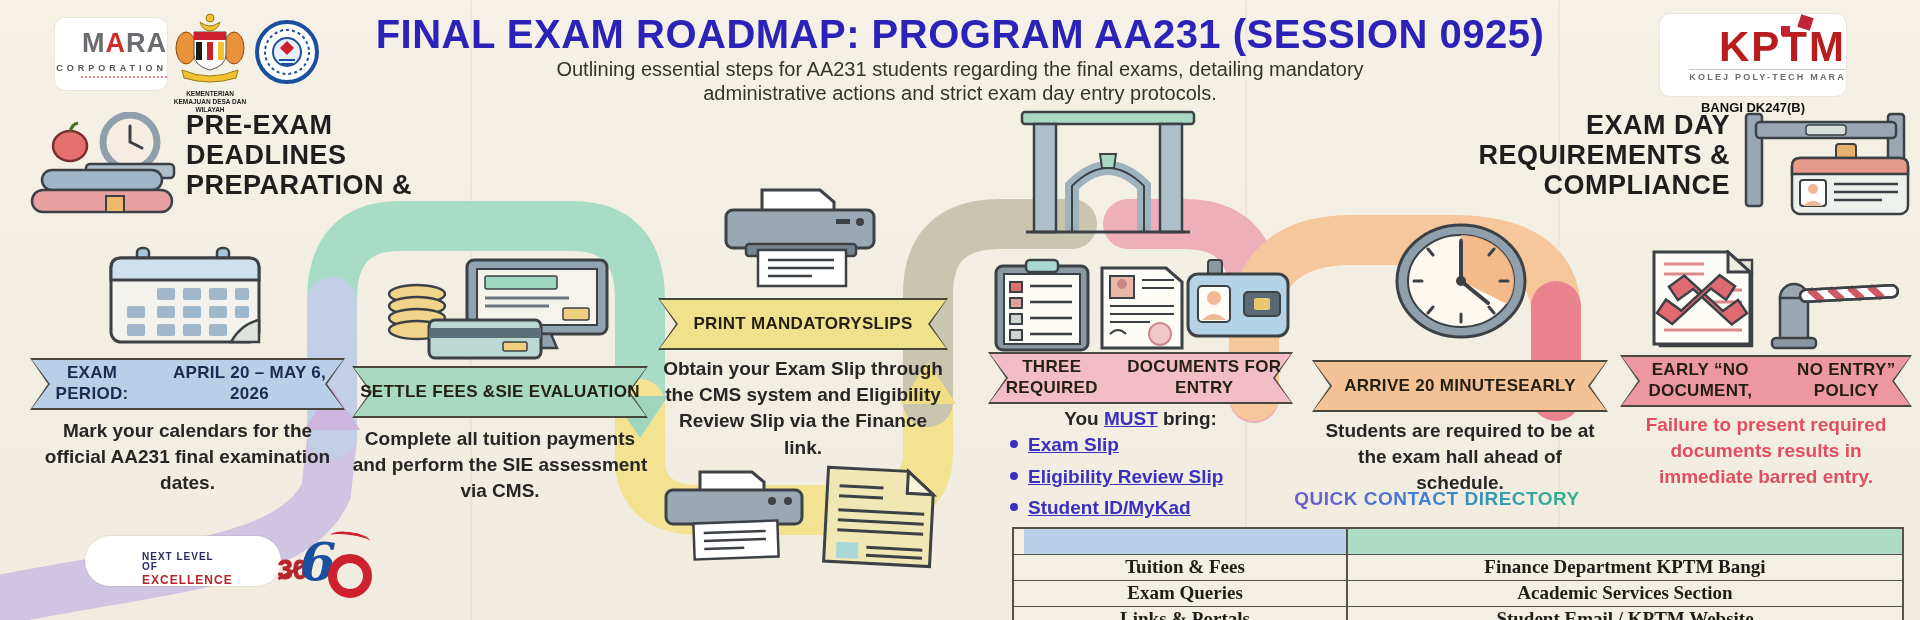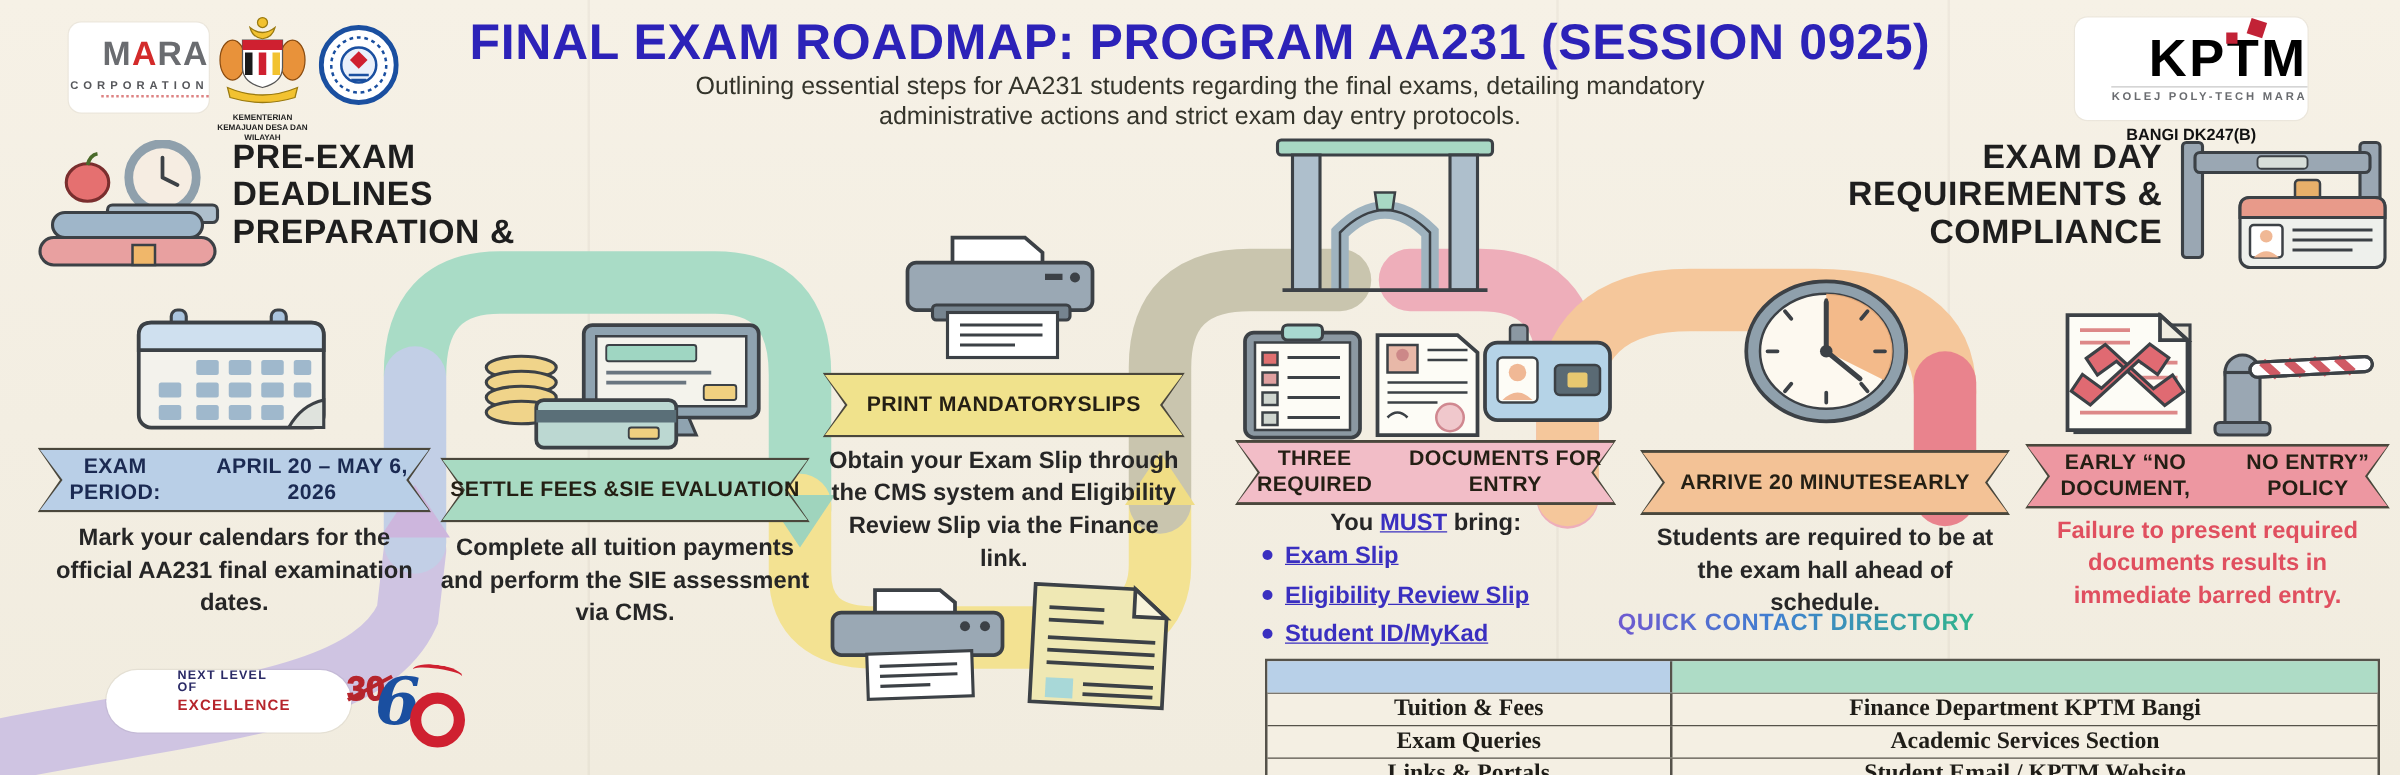--- a/index.html
+++ b/index.html
@@ -8,50 +8,50 @@
   .crease{position:absolute;top:0;bottom:0;width:2px;background:rgba(90,80,60,.05);}
   
   .logo-card{position:absolute;background:#fff;border-radius:10px;box-shadow:0 0 0 1px rgba(0,0,0,.04);display:flex;flex-direction:column;align-items:flex-end;justify-content:center;}
   .mara-name{font-weight:800;font-size:27px;letter-spacing:1px;color:#6a6c70;line-height:1;}
   .mara-name .red-a{color:#d32a2a;}
   .mara-corp{font-size:9px;font-weight:700;letter-spacing:4px;color:#56575b;margin-top:6px;}
   .mara-dots{width:86px;border-bottom:2px dotted #d05050;margin-top:3px;opacity:.7;}
   .ministry-caption{font-size:6.5px;font-weight:700;color:#222;text-align:center;line-height:1.25;margin-top:2px;}
   .page-title{position:absolute;left:320px;right:320px;top:12px;text-align:center;font-size:40px;font-weight:800;letter-spacing:.5px;color:#2c22b8;}
   .page-subtitle{position:absolute;left:320px;right:320px;top:58px;text-align:center;font-size:20px;font-weight:500;color:#34342b;line-height:1.18;}
-  .kptm-name{font-size:42px;font-weight:800;color:#000000;letter-spacing:2px;line-height:.9;position:relative;}
+  .kptm-name{font-size:42px;font-weight:800;color:#b91c1c;letter-spacing:2px;line-height:.9;position:relative;}
   .kptm-sq1{position:absolute;width:13px;height:13px;background:#c22236;right:34px;top:-12px;transform:rotate(18deg);}
   .kptm-sq2{position:absolute;width:9px;height:9px;background:#c22236;right:56px;top:-2px;}
   .kptm-sub{font-size:9px;font-weight:700;letter-spacing:2.2px;color:#6a6c70;margin-top:4px;border-top:1.5px solid #c8c8c8;padding-top:2px;}
   .kptm-campus{position:absolute;left:1668px;top:100px;width:170px;text-align:center;font-size:13px;font-weight:800;color:#111;}
   
   .section-title{position:absolute;font-size:27px;line-height:1.12;font-weight:800;letter-spacing:.5px;color:#1e1e1e;}
   
   .banner{position:absolute;height:52px;}
   .banner .edge,.banner .fill{position:absolute;clip-path:polygon(0% 0%,100% 0%,calc(100% - 18px) 50%,100% 100%,0% 100%,18px 50%);}
   .banner .edge{inset:0;background:#4a473c;}
   .banner .fill{inset:2px;}
   .banner .txt{position:absolute;inset:0;display:flex;flex-direction:row;align-items:center;justify-content:center;text-align:center;font-size:17px;font-weight:800;letter-spacing:.3px;line-height:1.22;color:#241f14;}
   .step-body{position:absolute;text-align:center;font-size:19px;font-weight:700;line-height:1.38;color:#262626;}
   .bullets{position:absolute;font-size:19px;font-weight:800;color:#3a2fc0;line-height:1.35;}
   .bullets .b{position:relative;padding-left:22px;margin-bottom:6px;text-decoration:underline;}
   .bullets .b::before{content:"";position:absolute;left:4px;top:8px;width:8px;height:8px;border-radius:50%;background:#3a2fc0;}
   .must{color:#3a2fc0;text-decoration:underline;}
   
   .dir-heading{position:absolute;left:1262px;top:488px;width:350px;text-align:center;font-size:19px;font-weight:800;letter-spacing:.5px;background:linear-gradient(90deg,#7a4fd0 0%,#3f7fd0 45%,#2fbf7f 100%);-webkit-background-clip:text;background-clip:text;color:transparent;}
   .dir-table{position:absolute;left:1012px;top:527px;width:888px;border:2px solid #55524a;background:#f4efe3;}
-  .dir-row{display:flex;border-top:1.5px solid #55524a;}
+  .dir-row{display:flex;border-top:1.5px solid #55524a;padding-left:10px;}
   .dir-row.hdr{border-top:none;height:25px;}
   .dir-cell-l{width:322px;border-right:2px solid #55524a;text-align:center;}
   .dir-cell-r{flex:1;text-align:center;}
   .dir-row.hdr .dir-cell-l{background:#b8d0e8;}
   .dir-row.hdr .dir-cell-r{background:#aedcc6;}
   .dir-row:not(.hdr) .dir-cell-l,.dir-row:not(.hdr) .dir-cell-r{font-family:"Liberation Serif",serif;font-size:19px;font-weight:600;color:#1f1d18;padding:1px 0 2px;}
   
-  .nle-pill{position:absolute;left:85px;top:536px;width:196px;height:50px;background:#fff;border-radius:25px;display:flex;align-items:flex-start;padding:0 10px;box-sizing:border-box;box-shadow:0 0 0 1px rgba(0,0,0,.05);gap:41px;}
+  .nle-pill{position:absolute;left:85px;top:536px;width:196px;height:50px;background:#fff;border-radius:25px;display:flex;align-items:flex-end;padding:0 10px;box-sizing:border-box;box-shadow:0 0 0 1px rgba(0,0,0,.05);gap:41px;}
   .nle-text{margin-left:6px;line-height:1;}
   .nle-l1{font-size:10px;font-weight:800;letter-spacing:1px;color:#2a2a66;}
   .nle-l2{font-size:12px;font-weight:800;letter-spacing:1px;color:#b6252c;margin-top:2px;}
   .nle-30{font-size:27px;font-weight:800;color:#b6252c;margin-left:4px;-webkit-text-stroke:1px #b6252c;position:relative;}
   .nle-30::after{content:"";position:absolute;left:-2px;top:13px;width:40px;height:3px;background:#b6252c;transform:rotate(-28deg);}
   .logo60{position:absolute;left:300px;top:530px;width:74px;height:74px;}
   .logo60 .six{position:absolute;left:0;top:6px;font-family:"DejaVu Serif",serif;font-style:italic;font-weight:700;font-size:52px;color:#1a4fa0;line-height:1;}
   .logo60 .zero{position:absolute;left:28px;top:24px;width:26px;height:26px;border:9px solid #cf2030;border-radius:50%;}
   .logo60 .arc{position:absolute;left:30px;top:2px;width:40px;height:10px;border-top:3px solid #cf2030;border-radius:50%;transform:rotate(8deg);}
 </style>

